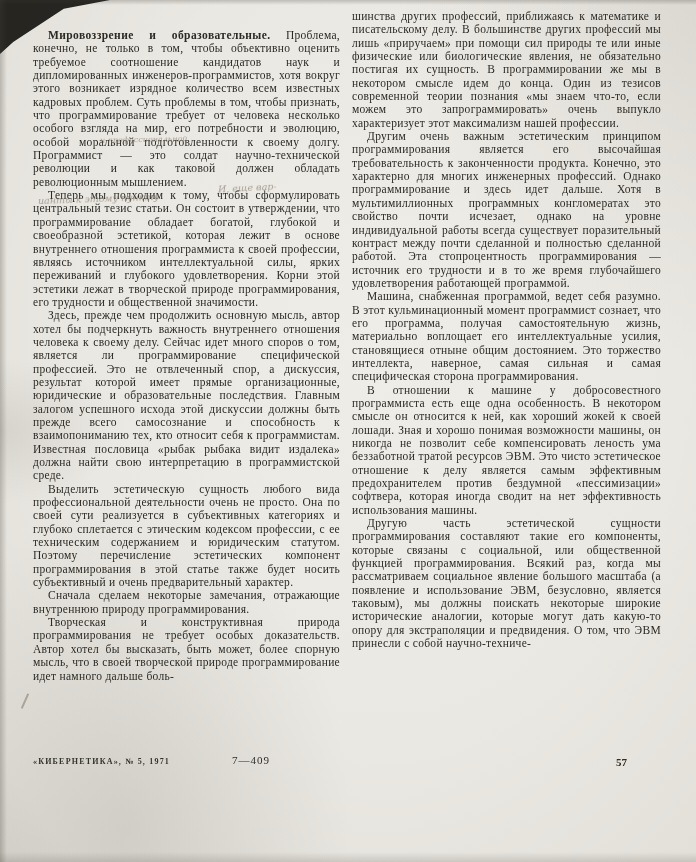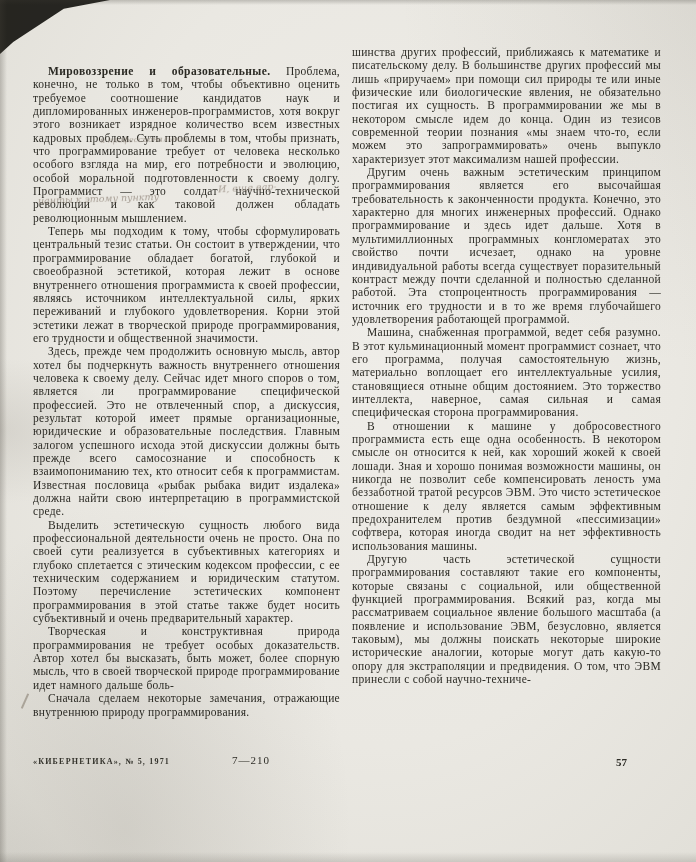--- a/index.html
+++ b/index.html
@@ -31,21 +31,20 @@
     background:linear-gradient(to right, rgba(70,66,58,.28), rgba(0,0,0,0));}
   .edge-bottom{position:absolute;left:0;bottom:0;width:100%;height:10px;
     background:linear-gradient(to top, rgba(90,86,78,.20), rgba(0,0,0,0));}
 
   .col{
     position:absolute;
     font-size:11.5px;line-height:13.35px;
     letter-spacing:.3px;
     text-align:justify;
     color:#2b2a24;
-    margin-top:36px;
   }
   .col p{margin:0;text-indent:15px;}
   .col-left{left:33px;top:29px;width:307px;}
   .col-right{left:352px;top:10px;width:309px;}
   .col-right p.cont{text-indent:0;}
   b.leadin{font-weight:bold;letter-spacing:.4px;}
 
   
   .pencil{
     position:absolute;
@@ -88,34 +87,34 @@
   <div class="edge-bottom"></div>
 
   <div class="col col-left">
     <p>
       <b class="leadin">Мировоззрение и образовательные.</b>
       <span>Проблема, конечно, не только в том, чтобы объективно оценить требуемое соотношение кандидатов наук и дипломированных инженеров-программистов, хотя вокруг этого возникает изрядное количество всем известных кадровых проблем. Суть проблемы в том, чтобы признать, что программирование требует от человека несколько особого взгляда на мир, его потребности и эволюцию, особой моральной подготовленности к своему долгу. Программист — это солдат научно-технической революции и как таковой должен обладать революционным мышлением.</span>
     </p>
     <p>Теперь мы подходим к тому, чтобы сформулировать центральный тезис статьи. Он состоит в утверждении, что программирование обладает богатой, глубокой и своеобразной эстетикой, которая лежит в основе внутреннего отношения программиста к своей профессии, являясь источником интеллектуальной силы, ярких переживаний и глубокого удовлетворения. Корни этой эстетики лежат в творческой природе программирования, его трудности и общественной значимости.</p>
     <p>Здесь, прежде чем продолжить основную мысль, автор хотел бы подчеркнуть важность внутреннего отношения человека к своему делу. Сейчас идет много споров о том, является ли программирование специфической профессией. Это не отвлеченный спор, а дискуссия, результат которой имеет прямые организационные, юридические и образовательные последствия. Главным залогом успешного исхода этой дискуссии должны быть прежде всего самосознание и способность к взаимопониманию тех, кто относит себя к программистам. Известная пословица «рыбак рыбака видит издалека» должна найти свою интерпретацию в программистской среде.</p>
     <p>Выделить эстетическую сущность любого вида профессиональной деятельности очень не просто. Она по своей сути реализуется в субъективных категориях и глубоко сплетается с этическим кодексом профессии, с ее техническим содержанием и юридическим статутом. Поэтому перечисление эстетических компонент программирования в этой статье также будет носить субъективный и очень предварительный характер.</p>
+    <p>Сначала сделаем некоторые замечания, отражающие внутреннюю природу программирования.</p>
     <p>Творческая и конструктивная природа программирования не требует особых доказательств. Автор хотел бы высказать, быть может, более спорную мысль, что в своей творческой природе программирование идет намного дальше боль-</p>
-    <p>Сначала сделаем некоторые замечания, отражающие внутреннюю природу программирования.</p>
   </div>
 
   <div class="col col-right">
     <p class="cont">шинства других профессий, приближаясь к математике и писательскому делу. В большинстве других профессий мы лишь «приручаем» при помощи сил природы те или иные физические или биологические явления, не обязательно постигая их сущность. В программировании же мы в некотором смысле идем до конца. Один из тезисов современной теории познания «мы знаем что-то, если можем это запрограммировать» очень выпукло характеризует этот максимализм нашей профессии.</p>
     <p>Другим очень важным эстетическим принципом программирования является его высочайшая требовательность к законченности продукта. Конечно, это характерно для многих инженерных профессий. Однако программирование и здесь идет дальше. Хотя в мультимиллионных программных конгломератах это свойство почти исчезает, однако на уровне индивидуальной работы всегда существует поразительный контраст между почти сделанной и полностью сделанной работой. Эта стопроцентность программирования — источник его трудности и в то же время глубочайшего удовлетворения работающей программой.</p>
     <p>Машина, снабженная программой, ведет себя разумно. В этот кульминационный момент программист сознает, что его программа, получая самостоятельную жизнь, материально воплощает его интеллектуальные усилия, становящиеся отныне общим достоянием. Это торжество интеллекта, наверное, самая сильная и самая специфическая сторона программирования.</p>
     <p>В отношении к машине у добросовестного программиста есть еще одна особенность. В некотором смысле он относится к ней, как хороший жокей к своей лошади. Зная и хорошо понимая возможности машины, он никогда не позволит себе компенсировать леность ума беззаботной тратой ресурсов ЭВМ. Это чисто эстетическое отношение к делу является самым эффективным предохранителем против бездумной «пессимизации» софтвера, которая иногда сводит на нет эффективность использования машины.</p>
     <p>Другую часть эстетической сущности программирования составляют такие его компоненты, которые связаны с социальной, или общественной функцией программирования. Всякий раз, когда мы рассматриваем социальное явление большого масштаба (а появление и использование ЭВМ, безусловно, является таковым), мы должны поискать некоторые широкие исторические аналогии, которые могут дать какую-то опору для экстраполяции и предвидения. О том, что ЭВМ принесли с собой научно-техниче-</p>
   </div>
 
   <span class="pencil hw1">и профессиональной</span>
   <span class="pencil hw2">И, еще вар-</span>
   <span class="pencil hw3">ианты к этому пункту</span>
   <div class="slash"></div>
 
   <div class="footer-journal">«КИБЕРНЕТИКА», № 5, 1971</div>
-  <div class="footer-sig">7—210</div>
+  <div class="footer-sig">7—409</div>
   <div class="footer-page">57</div>
 
 </div>
 
 </body></html>

